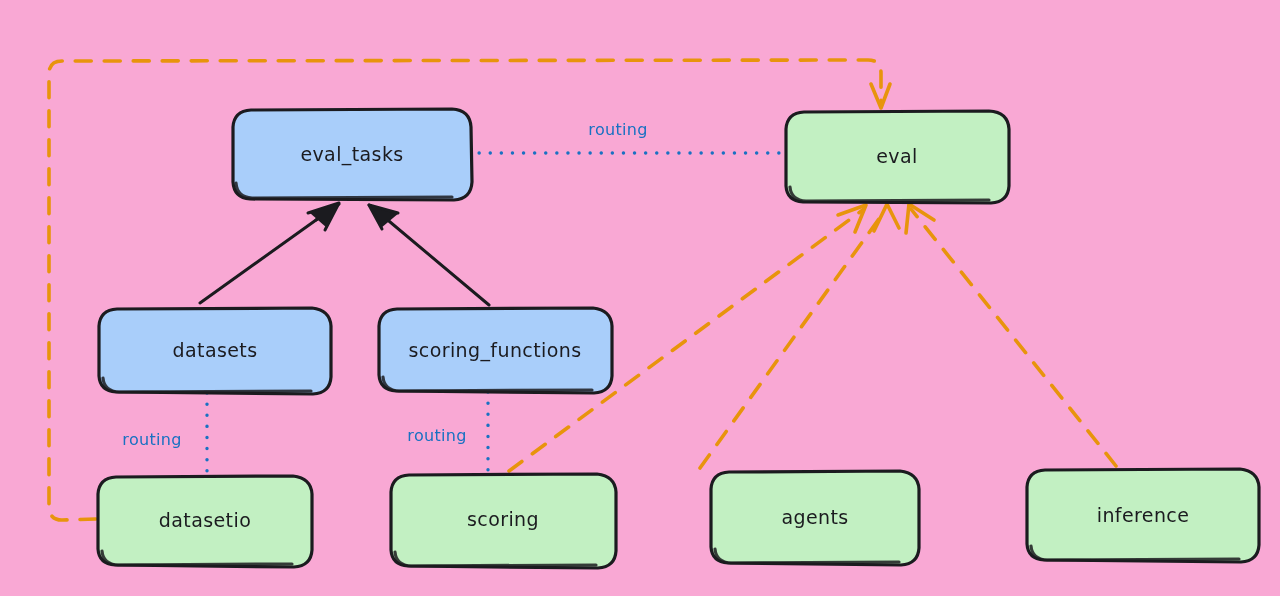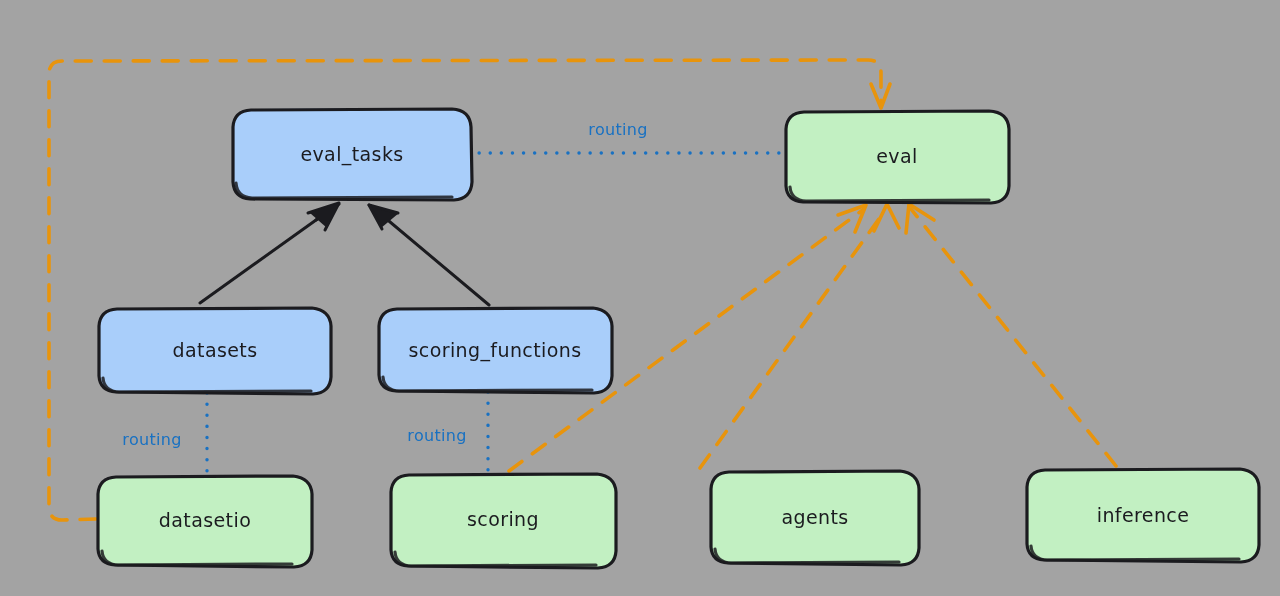--- a/index.html
+++ b/index.html
@@ -8,21 +8,21 @@
     padding: 0;
     background: #ffffff;
   }
   body {
     font-family: "DejaVu Sans", sans-serif;
   }
   #canvas {
     position: relative;
     width: 1280px;
     height: 596px;
-    background: #a3a3a3;
+    background: #f9a8d4;
     overflow: hidden;
   }
   #diagram-svg {
     position: absolute;
     left: 0;
     top: 0;
     width: 1280px;
     height: 596px;
   }
   .node-label {

